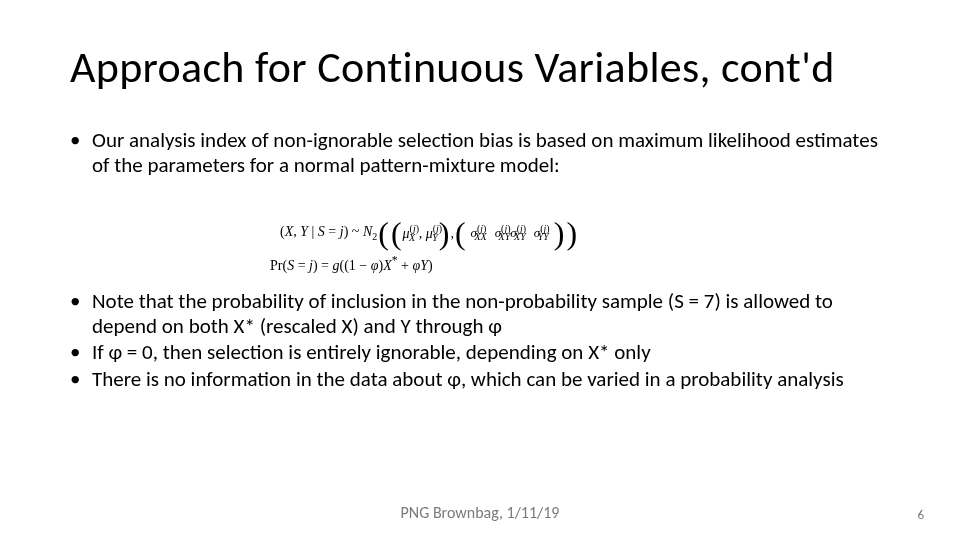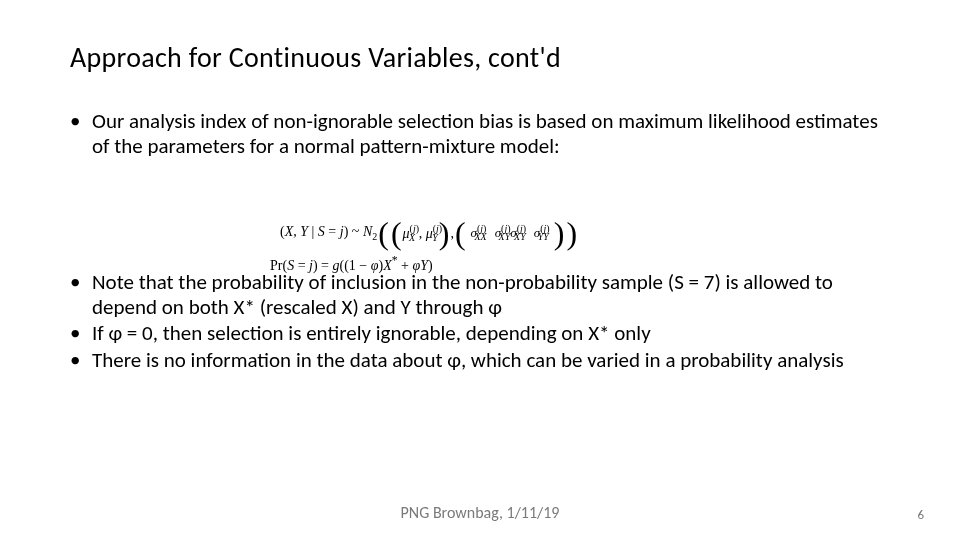--- a/index.html
+++ b/index.html
@@ -14,21 +14,21 @@
   }
   .slide {
     position: relative;
     width: 960px;
     height: 540px;
     box-sizing: border-box;
     padding: 40px 70px 30px 70px;
   }
   .title {
     font-family: "Calibri Light", Calibri, "Segoe UI Light", Arial, sans-serif;
-    font-size: 28px;
+    font-size: 44px;
     font-weight: 300;
     margin: 0 0 34px 0;
     letter-spacing: 0.3px;
   }
   ul.bullets {
     list-style: none;
     padding: 0;
     margin: 0;
   }
   ul.bullets > li {

